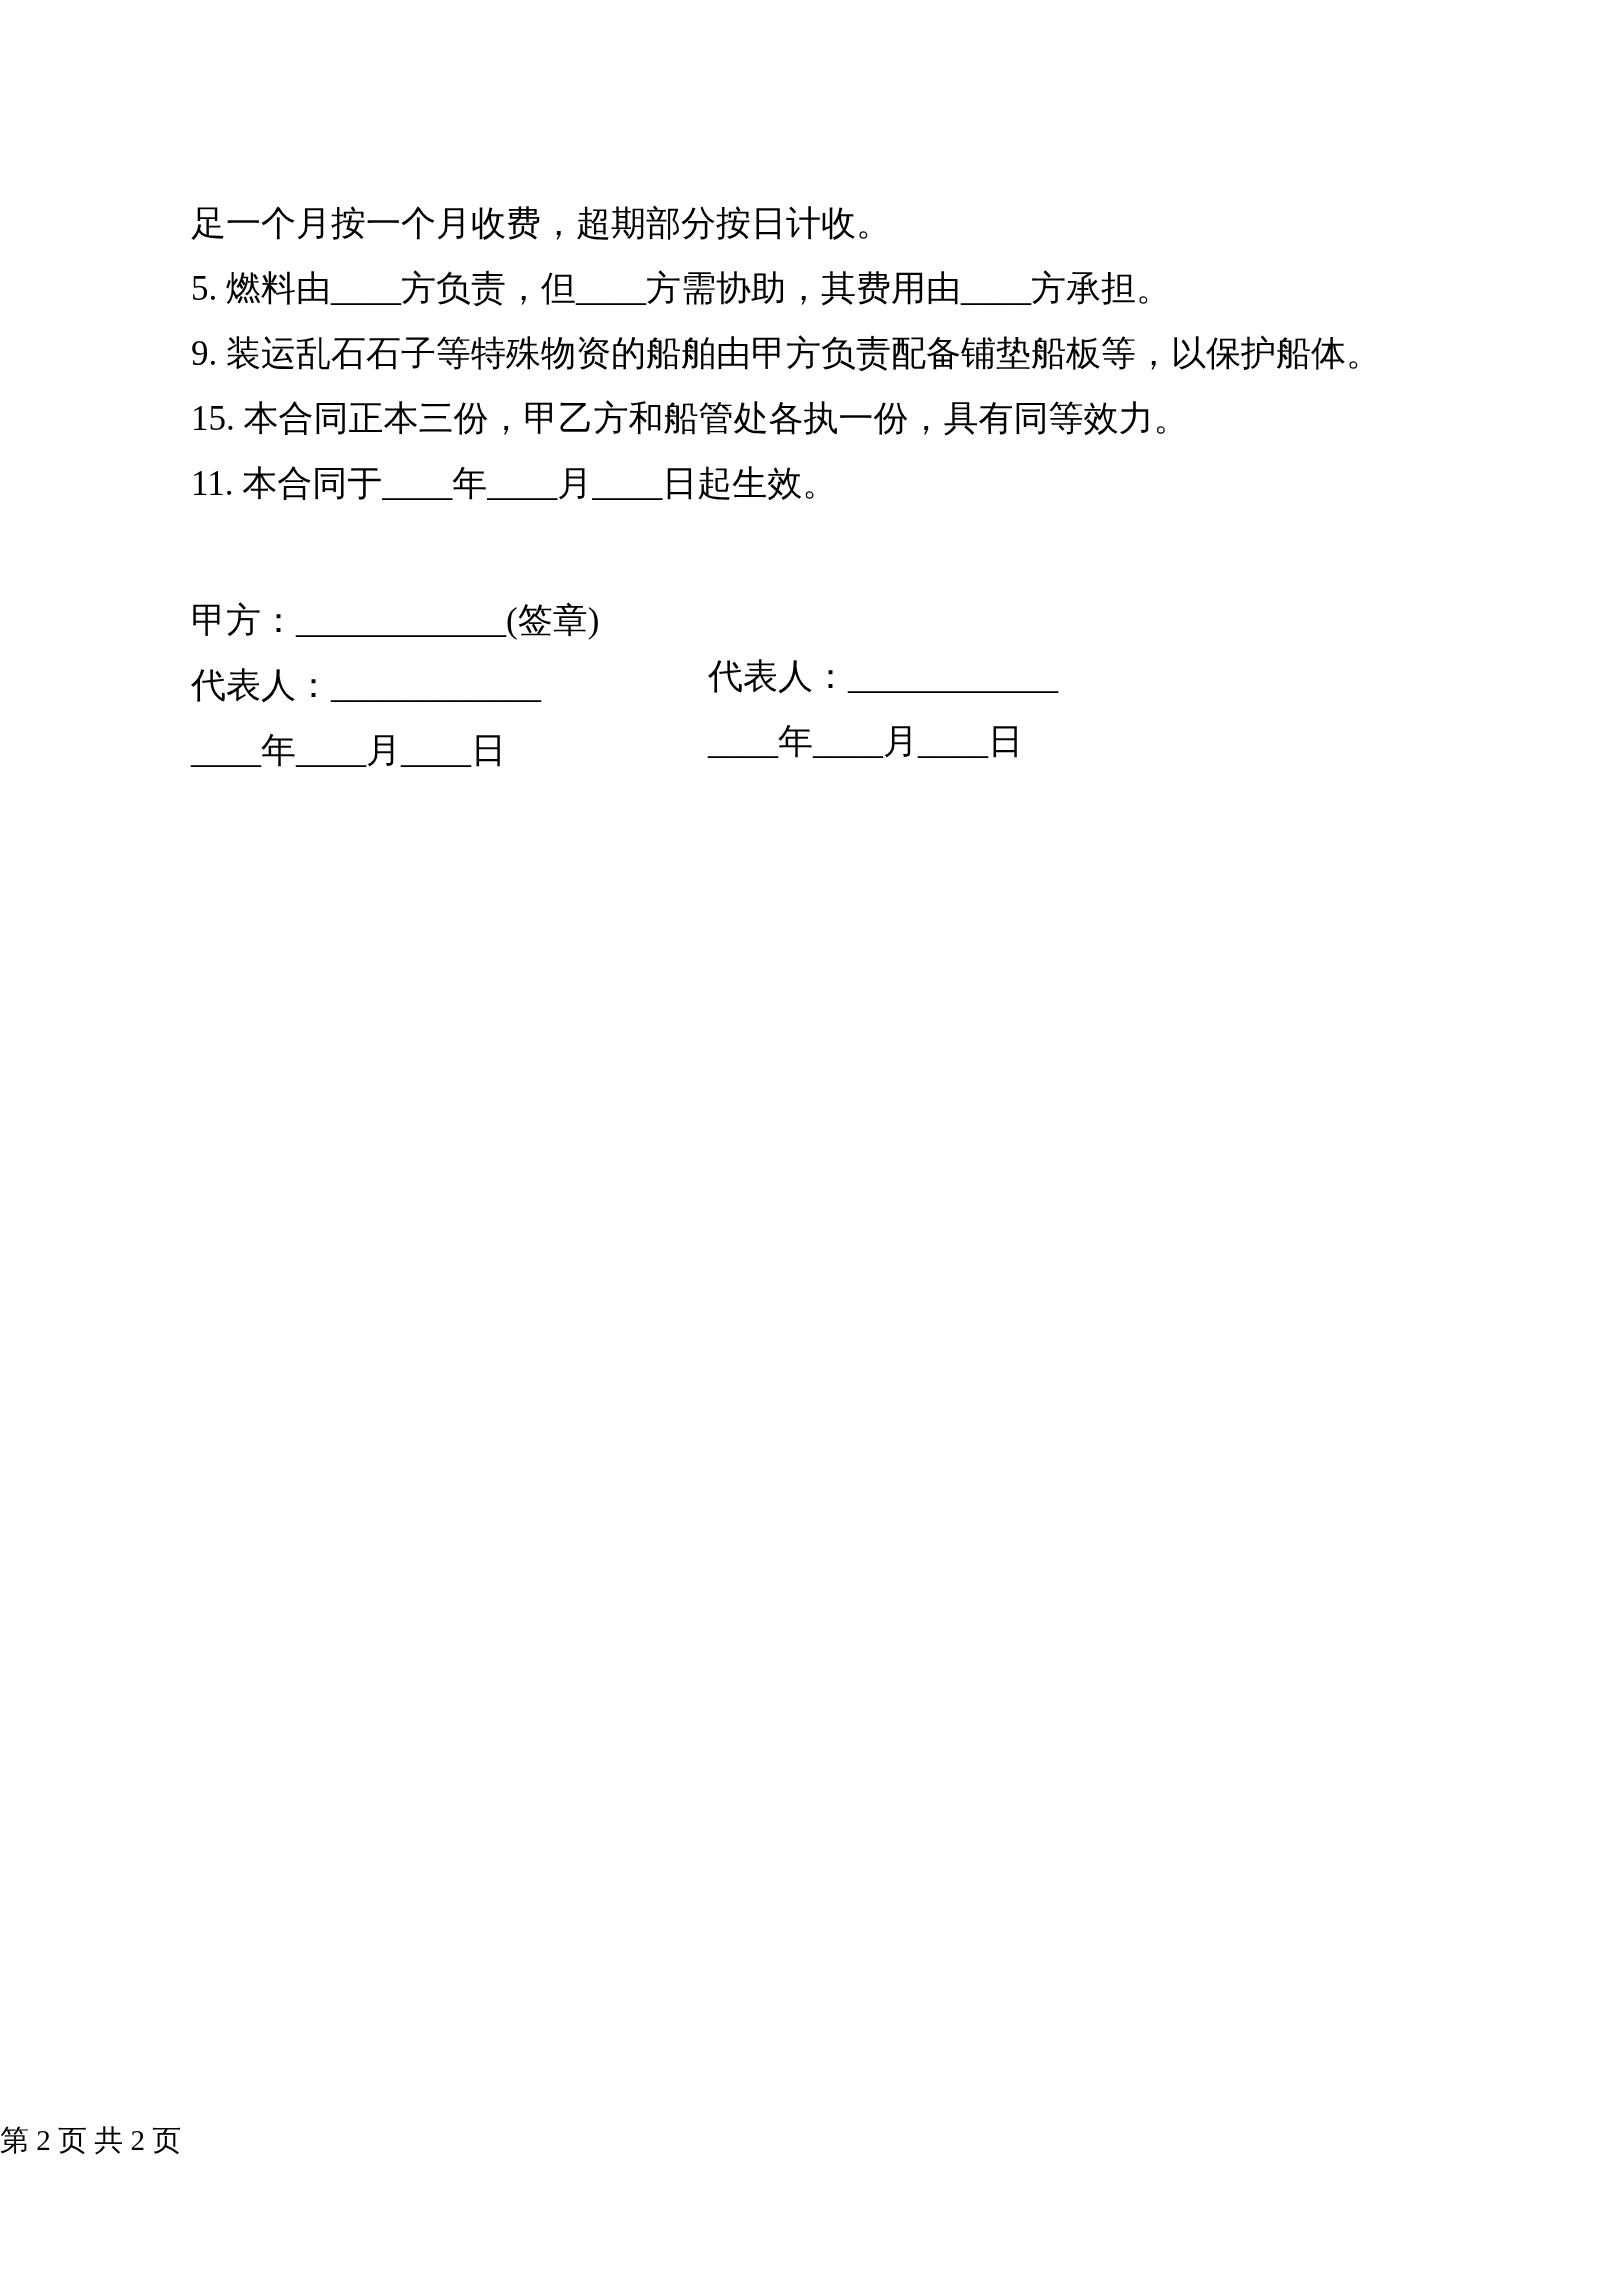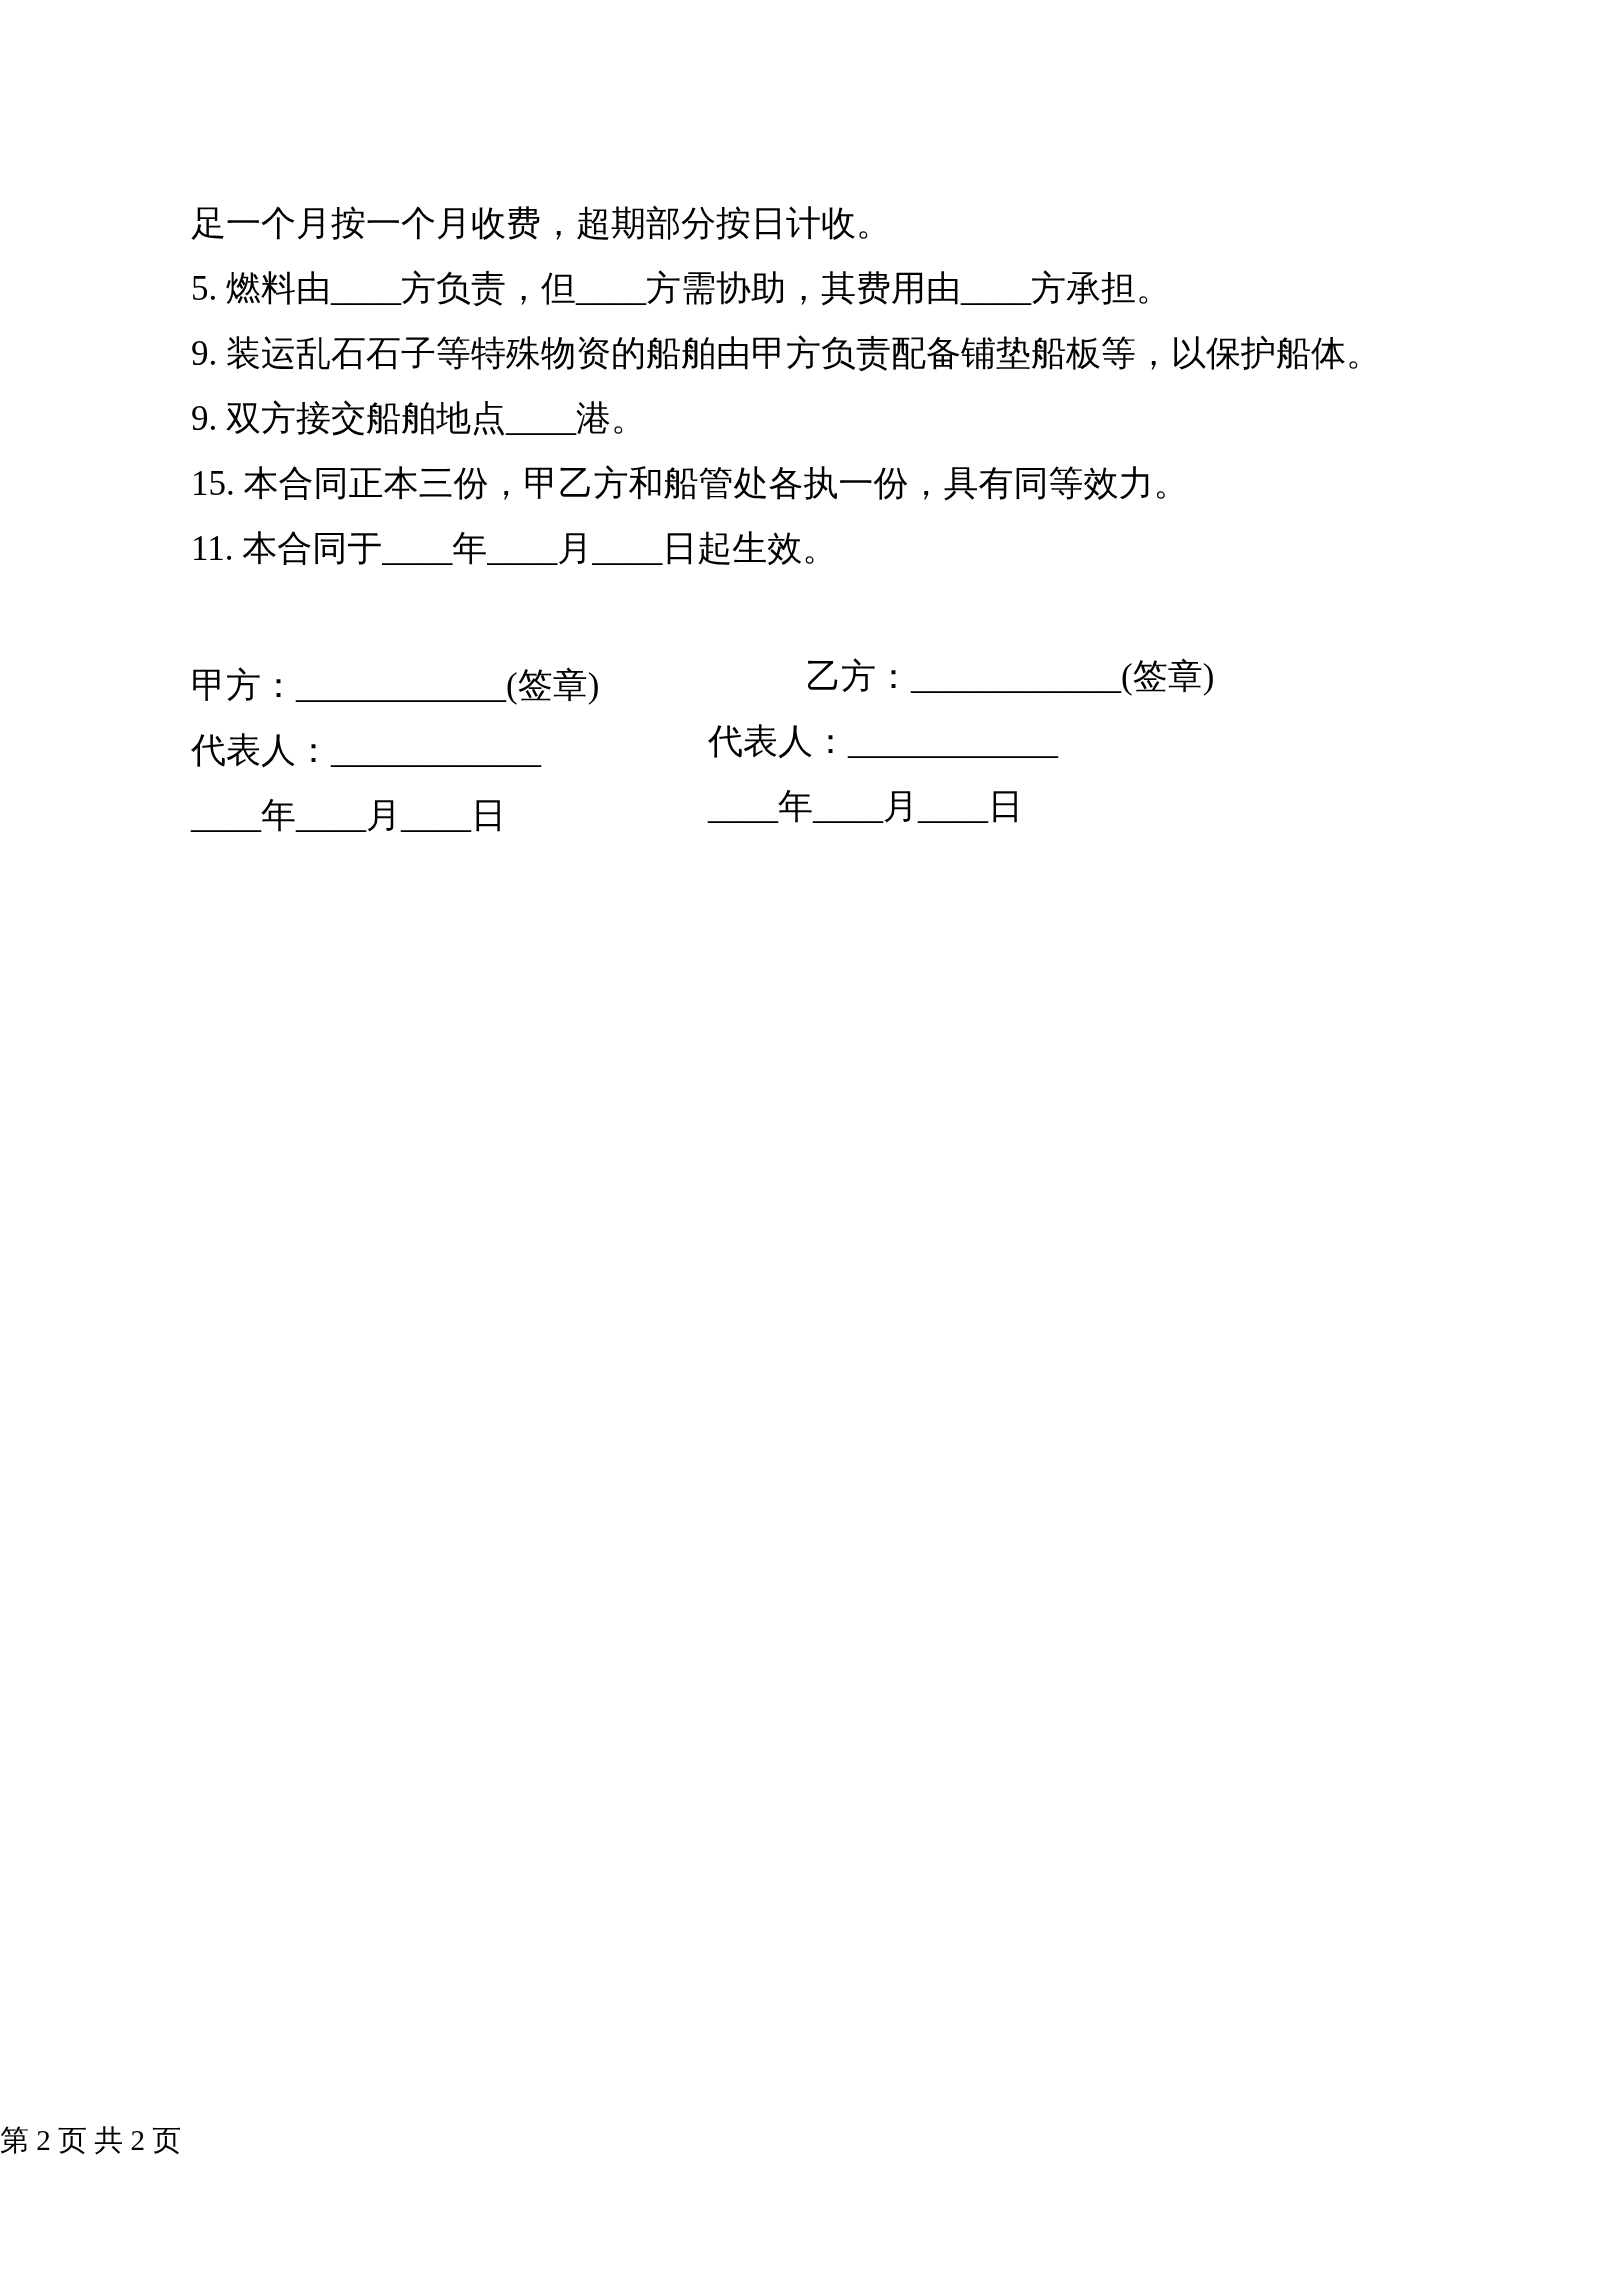--- a/index.html
+++ b/index.html
@@ -66,28 +66,26 @@
 </style>
 </head>
 <body>
 
 <div class="page">
   <div class="content">
 
     <p class="clause">足一个月按一个月收费，超期部分按日计收。</p>
     <p class="clause">5. 燃料由____方负责，但____方需协助，其费用由____方承担。</p>
     <p class="clause">9. 装运乱石石子等特殊物资的船舶由甲方负责配备铺垫船板等，以保护船体。</p>
-    <p class="clause">9. 双方接交船舶地点____港。</p>
     <p class="clause">15. 本合同正本三份，甲乙方和船管处各执一份，具有同等效力。</p>
     <p class="clause">11. 本合同于____年____月____日起生效。</p>
 
     <div class="signature">
       <div class="sig-row row-party">
         <span class="sig-cell-left">甲方：____________(签章)</span>
-        <span class="sig-cell-right">乙方：____________(签章)</span>
       </div>
       <div class="sig-row row-rep">
         <span class="sig-cell-left">代表人：____________</span>
         <span class="sig-cell-right">代表人：____________</span>
       </div>
       <div class="sig-row row-date">
         <span class="sig-cell-left">____年____月____日</span>
         <span class="sig-cell-right">____年____月____日</span>
       </div>
     </div>

